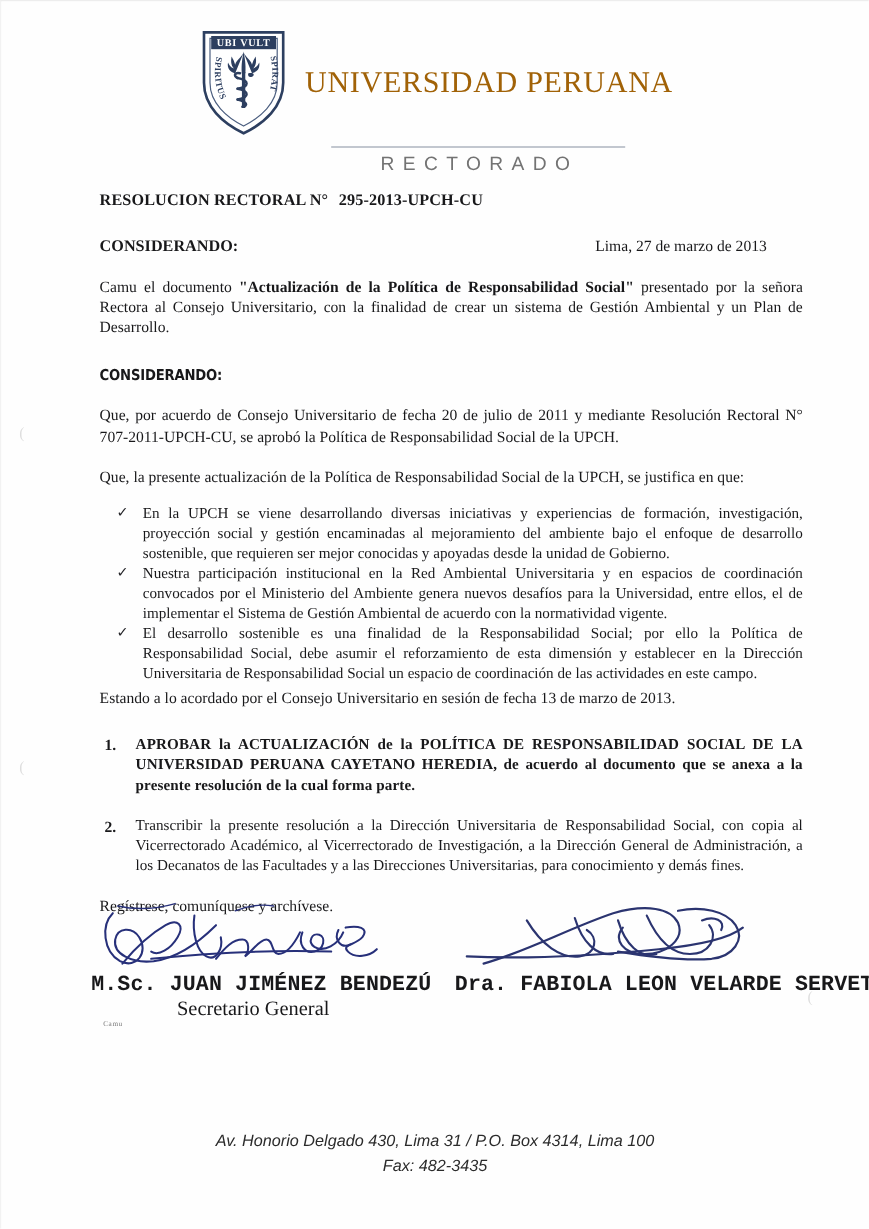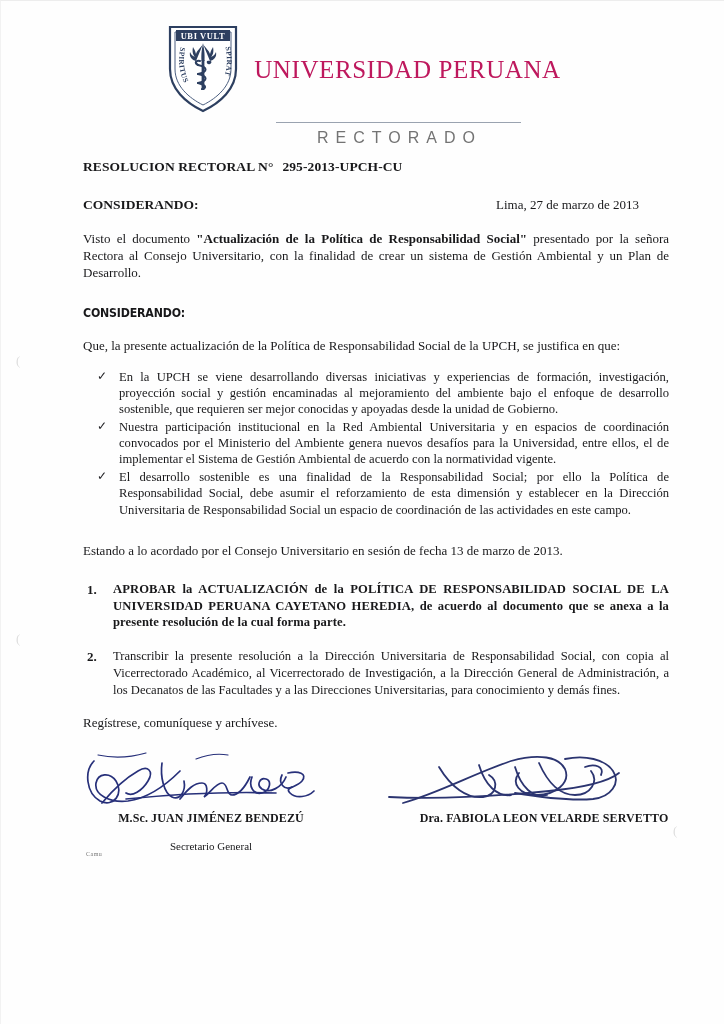--- a/index.html
+++ b/index.html
@@ -46,21 +46,21 @@
     height: 92px;
     flex: none;
   }
   .uni-name {
     display: flex;
     flex-direction: column;
     line-height: 1.0;
   }
   .uni-line {
     font-family: "Liberation Serif", serif;
-    color: #be185d;
+    color: #a16207;
     font-size: 25px;
     letter-spacing: 0.6px;
     white-space: nowrap;
   }
   .uni-line.l2 { margin-top: 3px; }
 
   .rule {
     width: 245px;
     height: 0;
     border-top: 1.5px solid #9aa3b0;
@@ -186,27 +186,28 @@
   }
   .sigblock.left  { left: 15px;  width: 270px; }
   .sigblock.right { left: 318px; width: 330px; }
   .sig-ink {
     height: 58px;
     position: relative;
   }
   .sig-ink svg { position: absolute; left: 0; top: 0; overflow: visible; }
   .sig-name {
     font-weight: bold;
-    font-size: 12px;
+    font-size: 18px;
     letter-spacing: 0.1px;
     white-space: nowrap;
+    font-family: Liberation Mono, monospace;
   }
   .sig-role {
-    font-size: 11px;
-    margin-top: 14px;
+    font-size: 17px;
+    margin-top: 0;
   }
   .initials {
     position: absolute;
     left: 10px;
     top: 98px;
     font-size: 6px;
     color: #777;
     letter-spacing: 0.5px;
   }
 
@@ -295,43 +296,44 @@
   <div class="doc">
 
     <div class="res-title">
       <span>RESOLUCION RECTORAL N°</span><span class="num">295-2013-UPCH-CU</span>
     </div>
 
     <div class="place-date">Lima, 27 de marzo de 2013</div>
 
     <div class="heading">CONSIDERANDO:</div>
 
-    <p class="para"><span>Visto el documento </span><b>"Actualización de la Política de Responsabilidad Social"</b><span> presentado por la señora Rectora al Consejo Universitario, con la finalidad de crear un sistema de Gestión Ambiental y un Plan de Desarrollo.</span></p>
+    <p class="para"><span>Camu el documento </span><b>"Actualización de la Política de Responsabilidad Social"</b><span> presentado por la señora Rectora al Consejo Universitario, con la finalidad de crear un sistema de Gestión Ambiental y un Plan de Desarrollo.</span></p>
 
     <div class="heading cond" style="margin-top:24px">CONSIDERANDO:</div>
 
+    <p class="para">Que, por acuerdo de Consejo Universitario de fecha 20 de julio de 2011 y mediante Resolución Rectoral N° 707-2011-UPCH-CU, se aprobó la Política de Responsabilidad Social de la UPCH.</p>
 
     <p class="para">Que, la presente actualización de la Política de Responsabilidad Social de la UPCH, se justifica en que:</p>
 
     <ul class="bullets">
       <li>
         <span class="tick">✓</span>
         <span>En la UPCH se viene desarrollando diversas iniciativas y experiencias de formación, investigación, proyección social y gestión encaminadas al mejoramiento del ambiente bajo el enfoque de desarrollo sostenible, que requieren ser mejor conocidas y apoyadas desde la unidad de Gobierno.</span>
       </li>
       <li>
         <span class="tick">✓</span>
         <span>Nuestra participación institucional en la Red Ambiental Universitaria y en espacios de coordinación convocados por el Ministerio del Ambiente genera nuevos desafíos para la Universidad, entre ellos, el de implementar el Sistema de Gestión Ambiental de acuerdo con la normatividad vigente.</span>
       </li>
       <li>
         <span class="tick">✓</span>
         <span>El desarrollo sostenible es una finalidad de la Responsabilidad Social; por ello la Política de Responsabilidad Social, debe asumir el reforzamiento de esta dimensión y establecer en la Dirección Universitaria de Responsabilidad Social un espacio de coordinación de las actividades en este campo.</span>
       </li>
     </ul>
 
-    <p class="para" style="margin-top:24px">Estando a lo acordado por el Consejo Universitario en sesión de fecha 13 de marzo de 2013.</p>
+    <p class="para" style="margin-top:4px">Estando a lo acordado por el Consejo Universitario en sesión de fecha 13 de marzo de 2013.</p>
 
 
     <ol class="resolves">
       <li class="bold">
         <span class="rnum">1.</span>
         <span>APROBAR la ACTUALIZACIÓN de la POLÍTICA DE RESPONSABILIDAD SOCIAL DE LA UNIVERSIDAD PERUANA CAYETANO HEREDIA, de acuerdo al documento que se anexa a la presente resolución de la cual forma parte.</span>
       </li>
       <li>
         <span class="rnum">2.</span>
         <span>Transcribir la presente resolución a la Dirección Universitaria de Responsabilidad Social, con copia al Vicerrectorado Académico, al Vicerrectorado de Investigación, a la Dirección General de Administración, a los Decanatos de las Facultades y a las Direcciones Universitarias, para conocimiento y demás fines.</span>
@@ -390,15 +392,17 @@
             <path d="M10 44 C50 46 110 44 170 38 C210 34 230 28 240 20"></path>
             <path d="M206 14 C216 10 226 14 222 22"></path>
           </g>
         </svg>
       </div>
       <div class="sig-name">Dra. FABIOLA LEON VELARDE SERVETTO</div>
     </div>
   </div>
 
   <div class="footer">
+    <div>Av. Honorio Delgado 430, Lima 31 / P.O. Box 4314, Lima 100</div>
+    <div>Fax: 482-3435</div>
   </div>
 
 </div>
 
 </body></html>

